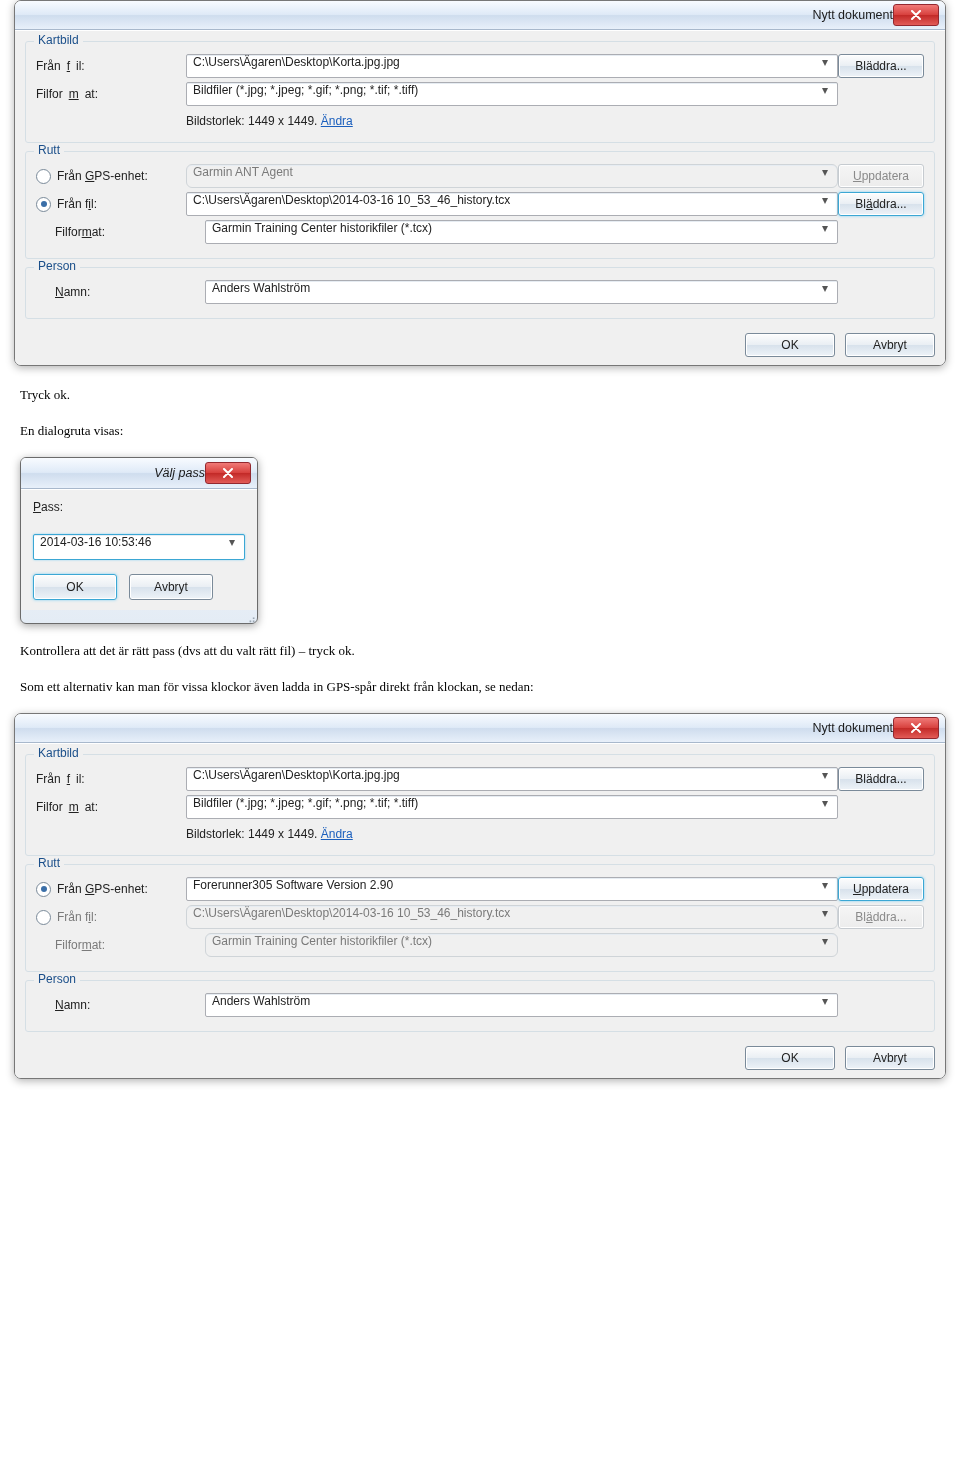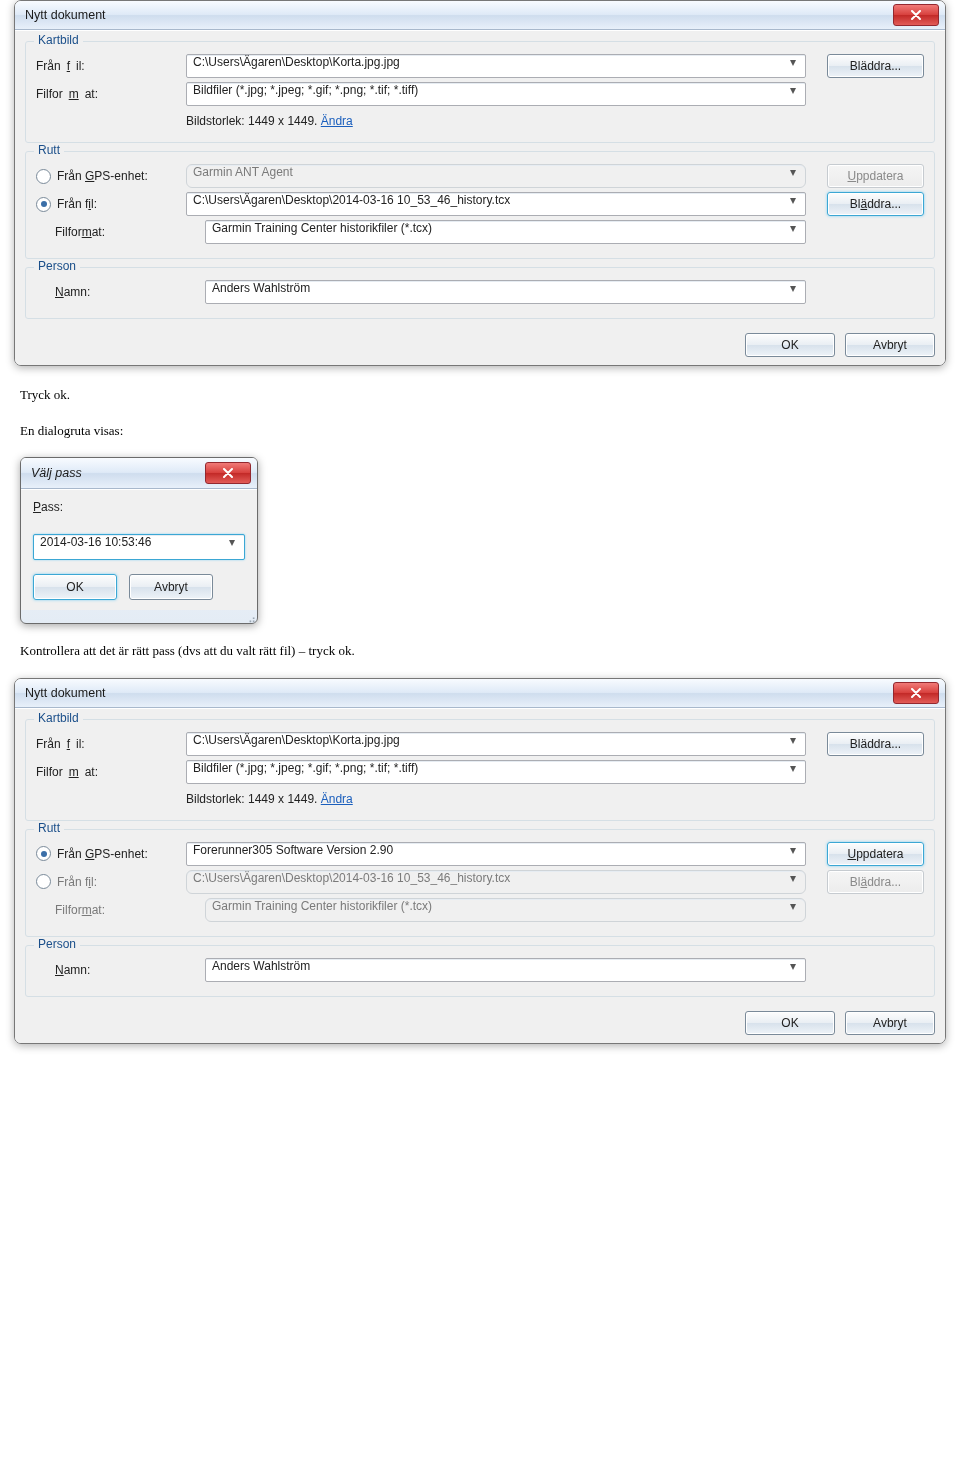--- a/index.html
+++ b/index.html
@@ -1,31 +1,31 @@
 <!DOCTYPE html>
 <html><head>
 <meta charset="utf-8">
 <style>
   html,body{margin:0;padding:0;background:#fff;font-family:"Segoe UI",Tahoma,Arial,sans-serif;font-size:12.5px;color:#222;}
   .page{width:960px;margin:0 auto;padding:0 14px 40px 14px;box-sizing:border-box;}
   
   .win7{border:1px solid #777;border-radius:7px;background:linear-gradient(#f3f7fb,#e4ecf5);box-shadow:0 0 0 1px #fff inset,0 2px 8px rgba(0,0,0,.3);overflow:hidden;margin-bottom:20px;}
-  .titlebar{display:flex;align-items:center;justify-content:space-between;height:28px;padding:0 6px 0 10px;background:linear-gradient(#f8fbff,#dfeaf7 48%,#cfddee 52%,#e8f0fa);border-bottom:1px solid #a8b8cc;}
+  .titlebar{display:flex;align-items:center;justify-content:flex-end;height:28px;padding:0 6px 0 10px;background:linear-gradient(#f8fbff,#dfeaf7 48%,#cfddee 52%,#e8f0fa);border-bottom:1px solid #a8b8cc;}
   .titlebar .title{font-size:12.5px;color:#1a1a1a;}
   .closebtn{width:44px;height:20px;border:1px solid #93282f;border-radius:3px;background:linear-gradient(#f07a78,#d8423f 48%,#c32a28 52%,#e25b57);display:flex;align-items:center;justify-content:center;cursor:pointer;}
   .closebtn svg{width:10px;height:10px;}
   .body{background:#f0f0f0;border-top:1px solid #fff;padding:10px 10px 8px 10px;}
   
   .group{border:1px solid #d5dfe5;border-radius:3px;padding:8px 10px 10px 10px;margin-bottom:8px;background:#f0f0f0;position:relative;}
   .group>.legend{position:absolute;top:-9px;left:8px;background:#f0f0f0;padding:0 4px;font-size:12px;color:#1b4f8a;}
   .row{display:flex;align-items:center;margin:4px 0;}
   .lbl{width:150px;font-size:12px;color:#222;display:flex;align-items:center;gap:6px;}
   .lbl .u{text-decoration:underline;}
   .field{flex:1;}
-  .btnw{width:97px;margin-left:21px;}
+  .btnw{width:86px;}
   .combo,.textish{height:22px;border:1px solid #abadb3;border-radius:2px;background:#fff;display:flex;align-items:flex-start;justify-content:space-between;padding:0 4px 0 6px;font-size:12px;color:#222;box-shadow:inset 0 1px 0 #e6ecf2;}
   .combo.disabled,.textish.disabled{background:#f0f0f0;color:#7a7a7a;border-color:#cfd4d8;border-radius:6px;}
   .combo .arrow{width:16px;text-align:center;color:#555;}
   .button{height:22px;border:1px solid #7a8a99;border-radius:3px;background:linear-gradient(#fdfdfd,#eaeff4 48%,#d8e2ec 52%,#eef3f8);font-size:12px;color:#222;display:flex;align-items:center;justify-content:center;cursor:pointer;box-shadow:inset 0 0 0 1px #fff;padding:0 4px;}
   .button.glow{border-color:#3ba7d4;box-shadow:0 0 3px #7ecff2,inset 0 0 0 1px #fff;}
   .button.disabled{color:#8a8a8a;border-color:#c6cbd0;background:linear-gradient(#f5f5f5,#ececec);cursor:default;}
   .info{font-size:12px;color:#222;margin:4px 0 0 0;}
   .info a{color:#1b5fbd;text-decoration:underline;cursor:pointer;}
   .radio{width:13px;height:13px;border:1px solid #7a8a99;border-radius:50%;background:#fff;display:inline-flex;align-items:center;justify-content:center;}
   .radio.on::after{content:"";width:6px;height:6px;border-radius:50%;background:#3b6fa8;}
@@ -196,20 +196,21 @@
       </div>
       <div class="btnrow">
         <div class="button glow">OK</div>
         <div class="button">Avbryt</div>
       </div>
     </div>
     <div class="resize">⣠</div>
   </div>
 
   <div class="prose">Kontrollera att det är rätt pass (dvs att du valt rätt fil) – tryck ok.</div>
+  <div class="prose">Som ett alternativ kan man för vissa klockor även ladda in GPS-spår direkt från klockan, se nedan:</div>
 
   <div class="win7">
     <div class="titlebar">
       <span class="title">Nytt dokument</span>
       <div class="closebtn">
         <svg viewBox="0 0 10 10">
             <path d="M1 1 L9 9 M9 1 L1 9" stroke="#fff" stroke-width="2" stroke-linecap="round"></path>
           </svg>
       </div>
     </div>

